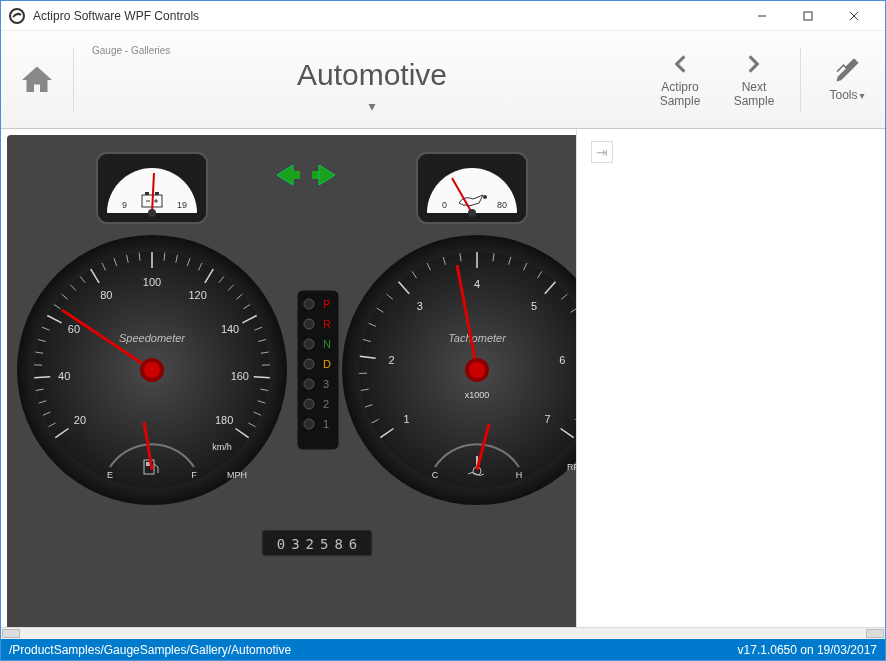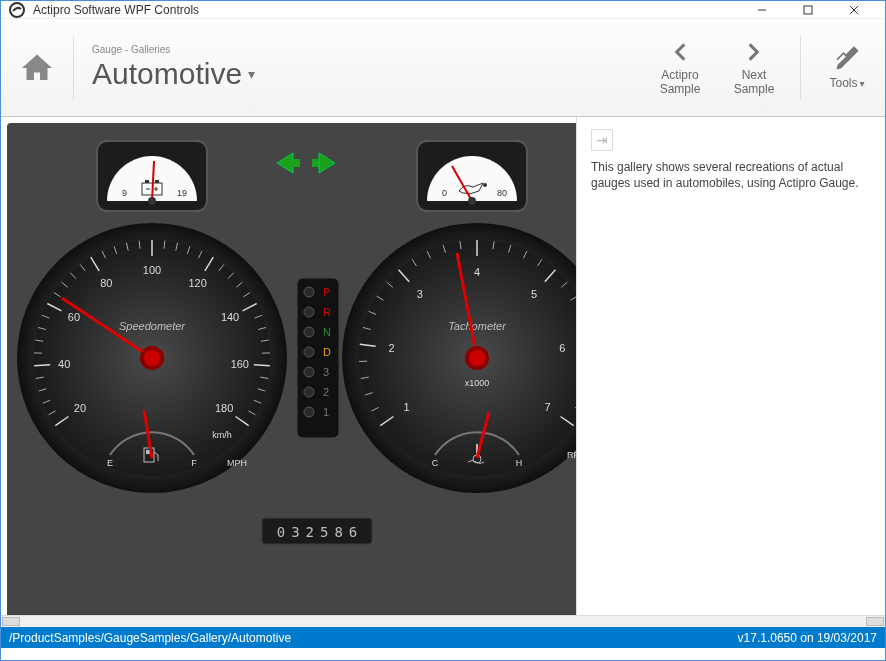--- a/index.html
+++ b/index.html
@@ -1,27 +1,27 @@
 <!DOCTYPE html>
 <html><head>
 <meta charset="utf-8">
 <style>
 * { box-sizing: border-box; margin: 0; padding: 0; }
 body { font-family: "Segoe UI", Tahoma, sans-serif; font-size: 12px; background: #fff; width: 886px; height: 661px; overflow: hidden; border: 1px solid #4a90d9; position: relative; }
-.titlebar { height: 18px; background: #fff; display: flex; align-items: center; padding: 0 8px; border-bottom: 1px solid #eee; }
+.titlebar { height: 30px; background: #fff; display: flex; align-items: center; padding: 0 8px; border-bottom: 1px solid #eee; }
 .titlebar .app-icon { width: 16px; height: 16px; margin-right: 8px; }
 .titlebar .title { flex: 1; color: #333; font-size: 12px; }
 .winbtns { display: flex; gap: 0; }
 .winbtn { width: 46px; height: 28px; display: flex; align-items: center; justify-content: center; color: #333; cursor: pointer; }
 .toolbar { height: 98px; background: linear-gradient(#fdfdfd,#f3f3f3); border-bottom: 1px solid #c9c9c9; display: flex; align-items: center; padding: 0 10px 0 18px; }
 .home-icon { color: #888; margin-right: 18px; }
 .divider { width: 1px; height: 64px; background: #ddd; margin-right: 18px; }
 .title-block { flex: 1; color: #666; }
 .breadcrumb { font-size: 10px; color: #888; margin-bottom: 2px; }
-.page-title { font-size: 30px; font-weight: 300; color: #555; display: flex; align-items: center; gap: 6px; }
+.page-title { font-size: 30px; font-weight: 300; color: #555; display: flex; align-items: center; gap: 6px; flex-direction: column; }
 .page-title .chev { font-size: 14px; color: #777; }
 .tool-group { display: flex; gap: 18px; }
 .tool-btn { display: flex; flex-direction: column; align-items: center; justify-content: center; min-width: 56px; color: #666; cursor: pointer; font-size: 12px; text-align: center; }
 .tool-btn svg { color: #777; }
 .tool-btn .lbl { margin-top: 4px; line-height: 1.15; }
 .tool-btn .chev-inline { font-size: 10px; margin-left: 2px; color: #777; }
 .content { display: flex; height: calc(100% - 30px - 98px - 21px - 12px); }
 .dashboard-wrap { flex: 0 0 576px; height: 100%; position: relative; overflow: hidden; border-right: 1px solid #ddd;}
 .dashboard { position: absolute; left: 6px; top: 6px; right: 0; bottom: 0; }
 .side-panel { flex: 1; padding: 12px 14px; font-size: 12px; color: #444; }
@@ -333,21 +333,20 @@
 
       <g transform="translate(255,395)">
         <rect class="odometer" x="0" y="0" width="110" height="26" rx="3"></rect>
         <text class="odotxt" x="58" y="19">032586</text>
       </g>
     </svg>
   </div>
 
   <div class="side-panel">
     <span class="expand-icon">⇥</span>
-    <p class="desc">This gallery shows several recreations of actual gauges used in automobiles, using Actipro Gauge.</p>
   </div>
 </div>
 
 <div class="scrollbars">
   <div class="thumb"></div>
     <div style="flex:1"></div>
     <div class="thumb"></div>
 </div>
 
 <div class="statusbar">

